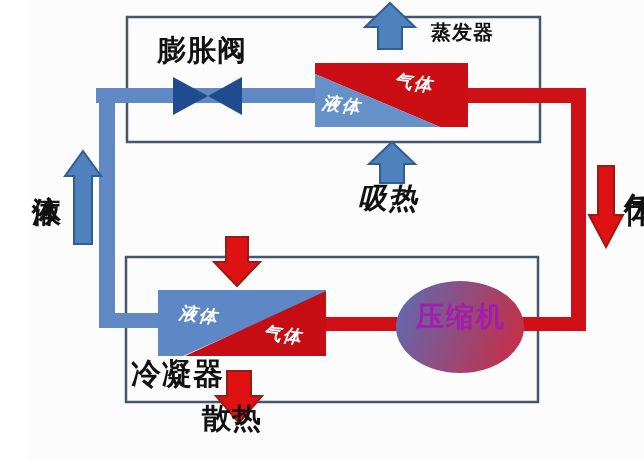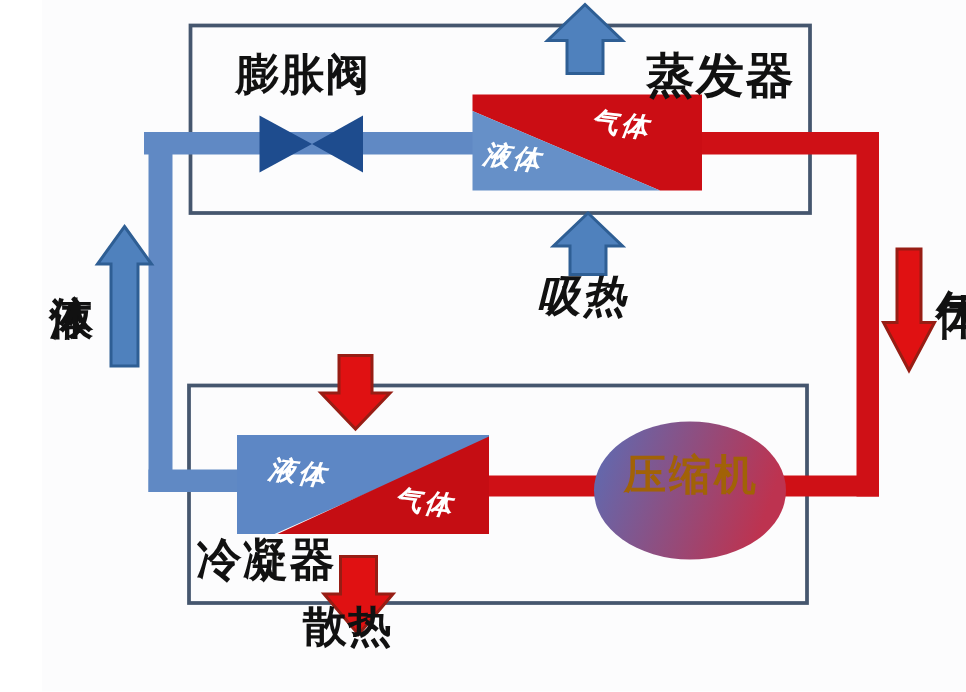--- a/index.html
+++ b/index.html
@@ -19,21 +19,21 @@
     writing-mode:vertical-rl;text-orientation:upright;
     line-height:1.0;letter-spacing:3px;
   }
   .blk{
     position:absolute;color:#ffffff;font-weight:bold;font-style:italic;
     white-space:nowrap;line-height:1.0;letter-spacing:2px;
     transform:rotate(7deg);
   }
   .comp-lbl{
     position:absolute;font-weight:900;white-space:nowrap;
-    color:#a16207;letter-spacing:2px;line-height:1.0;
+    color:#a21caf;letter-spacing:2px;line-height:1.0;
   }
   .box{fill:none;stroke-width:2.5px;}
   .arrow-b{stroke:#2e5e94;stroke-width:2px;stroke-linejoin:miter;}
   .arrow-r{stroke:#971d14;stroke-width:2px;stroke-linejoin:miter;}
 </style>
 </head>
 <body>
 
 <div class="stage">
 
@@ -85,21 +85,21 @@
     </g>
 
     <g fill="#e01112">
       <polygon class="arrow-r" points="198,237 220,237 220,262 232,262 209,286 186,262 198,262"></polygon>
       <polygon class="arrow-r" points="199,371 223,371 223,396 234,396 211,423 188,396 199,396"></polygon>
       <polygon class="arrow-r" points="570,166 586,166 586,215 595,215 578,247 561,215 570,215"></polygon>
     </g>
   </svg>
 
   <div class="lbl" style="left:129px;top:36px;font-size:29px;">膨胀阀</div>
-  <div class="lbl" style="left:403px;top:34px;font-size:32px;">蒸发器</div>
+  <div class="lbl" style="left:403px;top:22px;font-size:20px;">蒸发器</div>
   <div class="vlbl" style="left:4px;top:172px;font-size:29px;">液体</div>
   <div class="lbl" style="left:330px;top:184px;font-size:29px;font-style:italic;">吸热</div>
   <div class="vlbl" style="left:596px;top:168px;font-size:31px;">气体</div>
   <div class="lbl" style="left:103px;top:359px;font-size:30px;">冷凝器</div>
   <div class="lbl" style="left:174px;top:404px;font-size:29px;">散热</div>
   <div class="comp-lbl" style="left:388px;top:303px;font-size:28px;">压缩机</div>
 
   <div class="blk" style="left:366px;top:74px;font-size:18px;">气体</div>
   <div class="blk" style="left:294px;top:96px;font-size:18px;">液体</div>
   <div class="blk" style="left:151px;top:306px;font-size:18px;">液体</div>

